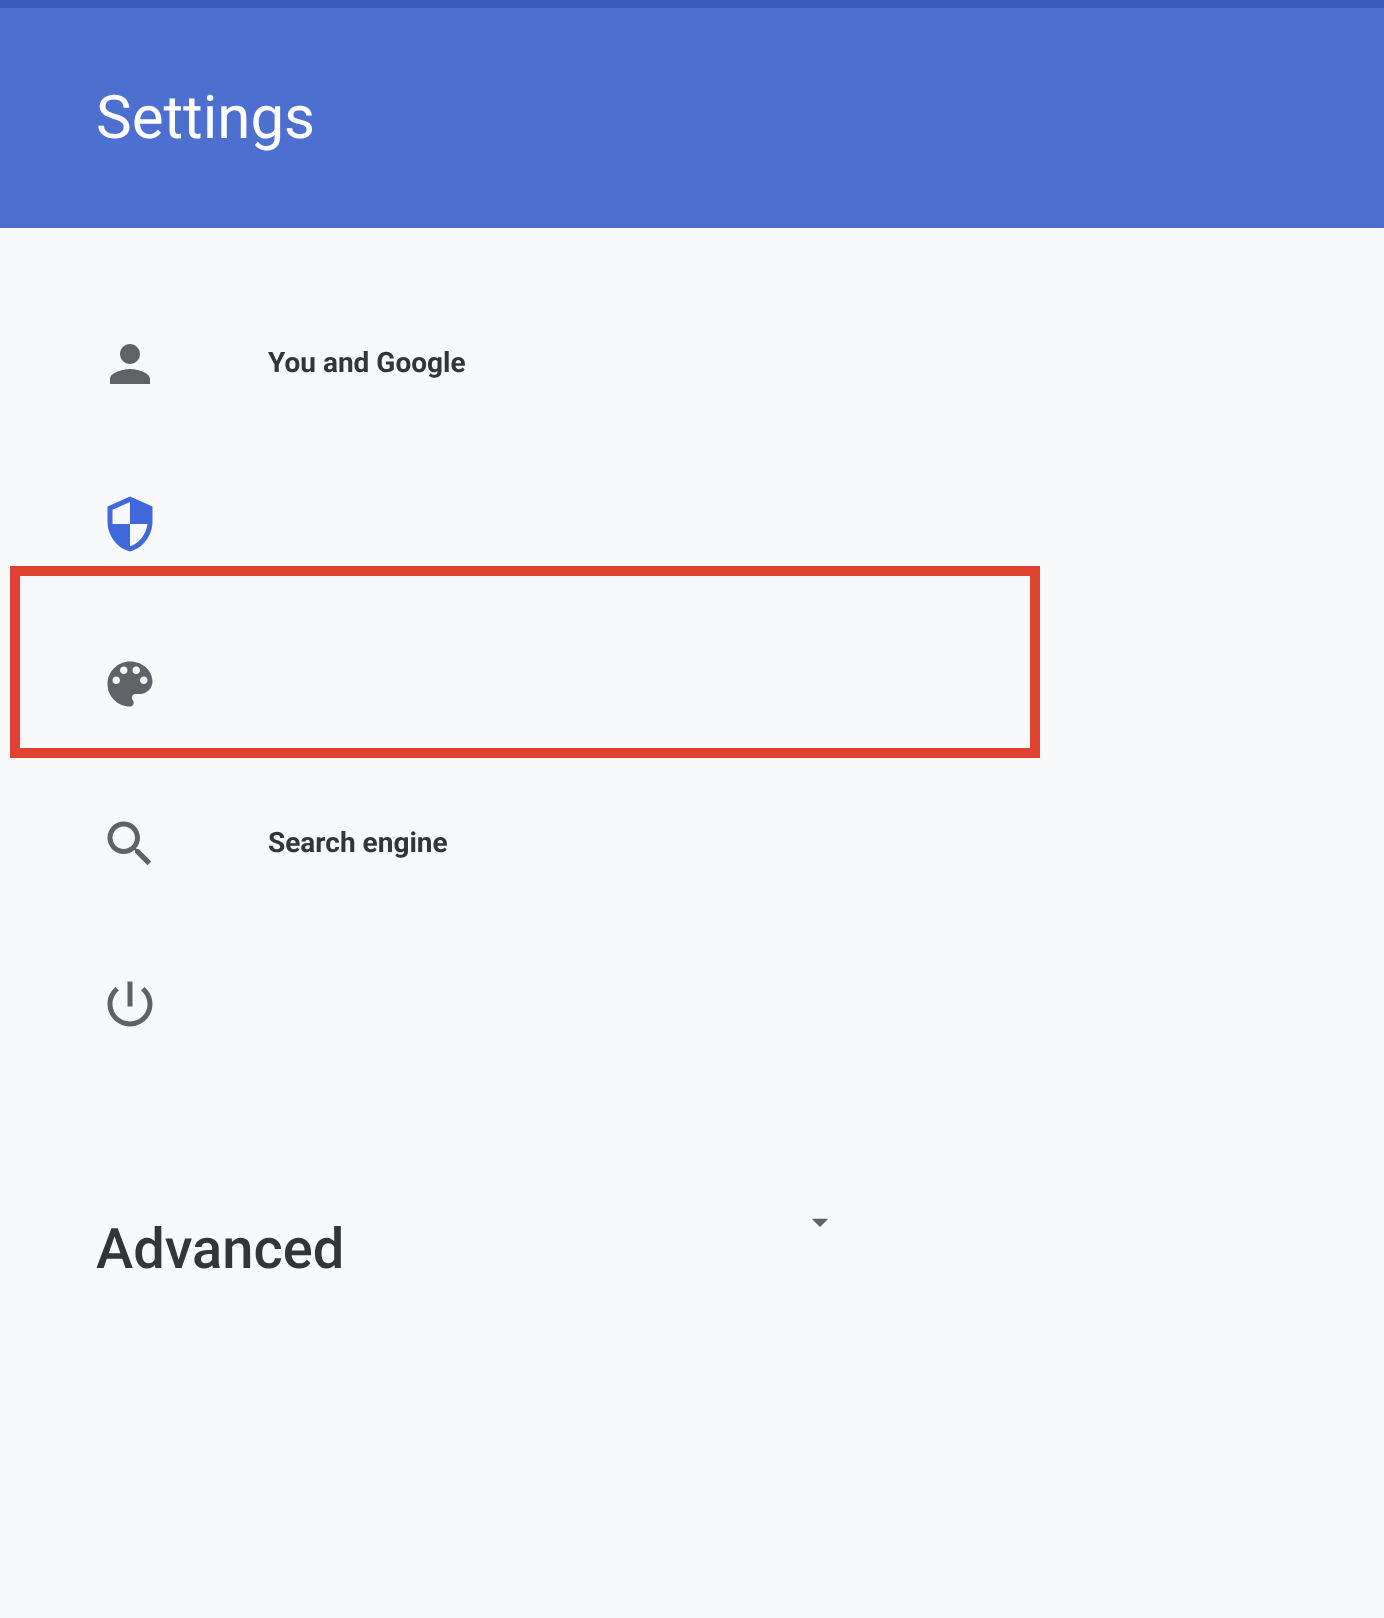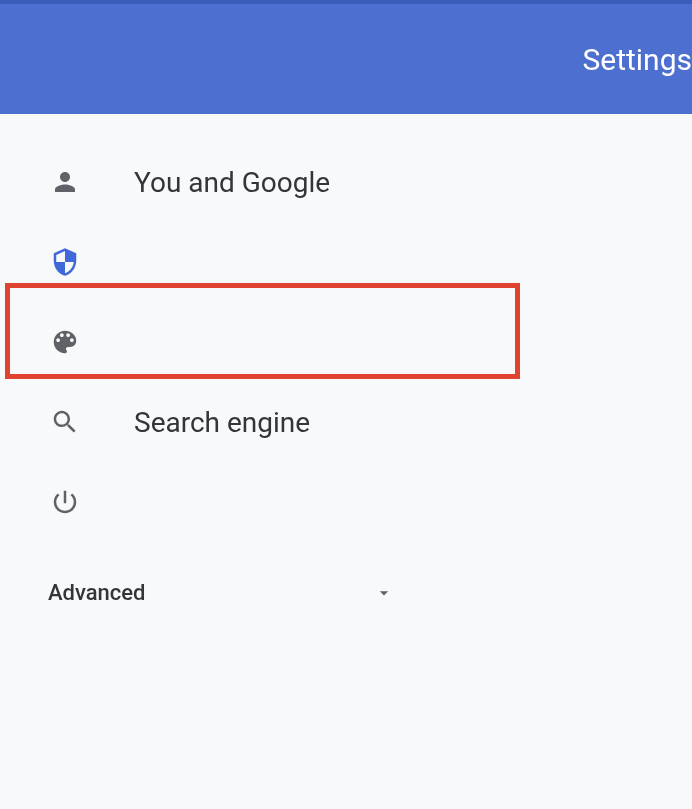--- a/index.html
+++ b/index.html
@@ -14,21 +14,20 @@
       height: 809px;
       overflow: hidden;
     }
     .header {
       background: #4d6fd0;
       height: 114px;
       display: flex;
       align-items: center;
       padding-left: 48px;
       border-top: 4px solid #3b5cb8;
-      justify-content: flex-end;
     }
     .header-title {
       color: white;
       font-size: 30px;
       font-weight: 400;
     }
     .nav-list {
       padding-top: 28px;
     }
     .nav-item {
@@ -52,44 +51,45 @@
       align-items: center;
       justify-content: center;
       margin-right: 54px;
     }
     .icon-wrap svg {
       fill: #5f6368;
       width: 30px;
       height: 30px;
     }
     .nav-label {
-      font-size: 28px;
+      font-size: 14px;
       color: #323639;
-      font-weight: 400;
+      font-weight: 700;
     }
     .highlight-box {
       position: absolute;
       left: 5px;
       top: 283px;
       width: 515px;
       height: 96px;
       border: 5px solid #e04430;
       pointer-events: none;
     }
     .advanced-section {
       display: flex;
       align-items: center;
       padding-left: 48px;
       padding-top: 38px;
       cursor: pointer;
     }
     .advanced-label {
-      font-size: 22px;
+      font-size: 28px;
       color: #323639;
       font-weight: 500;
+      margin-top: 28px;
     }
     .chevron-wrap {
       margin-left: 228px;
       display: flex;
       align-items: center;
     }
     .chevron-wrap svg {
       fill: #5f6368;
       width: 20px;
       height: 20px;

